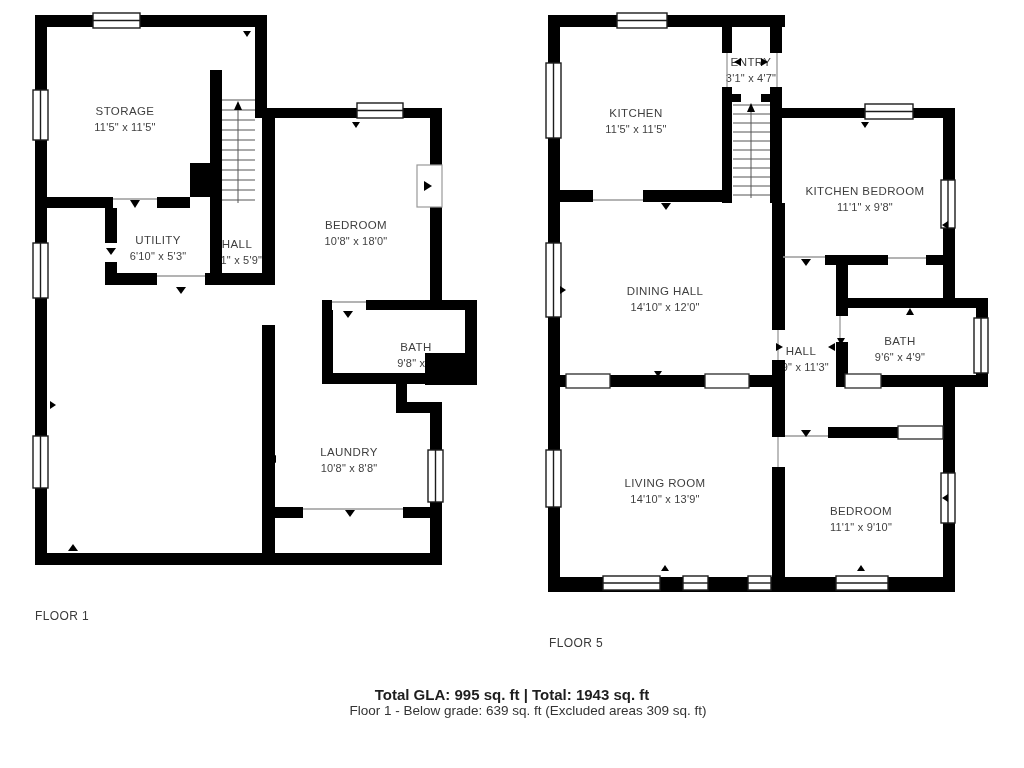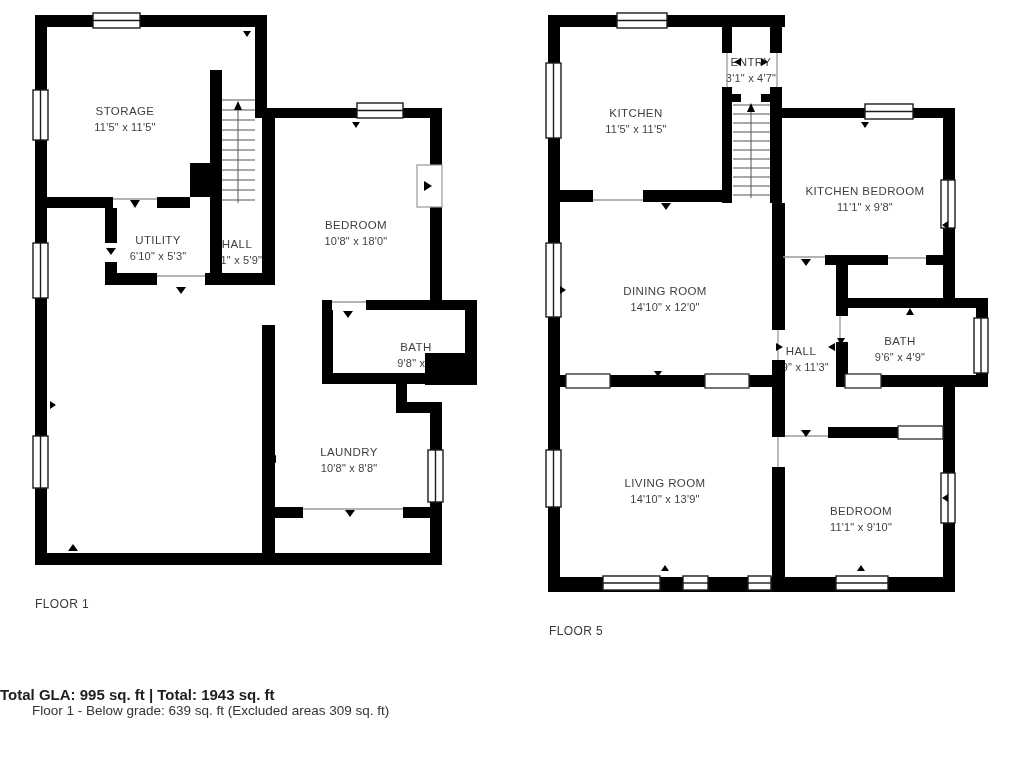--- a/index.html
+++ b/index.html
@@ -4,22 +4,22 @@
 <style>
   html,body{margin:0;padding:0;background:#fff;}
   .canvas{position:relative;width:1024px;height:768px;background:#ffffff;overflow:hidden;
           font-family:"Liberation Sans","DejaVu Sans",sans-serif;}
   .labels-layer{position:absolute;inset:0;z-index:1;}
   .walls-svg{position:absolute;left:0;top:0;z-index:2;pointer-events:none;}
   .room-label{position:absolute;transform:translateX(-50%);text-align:center;white-space:nowrap;
               color:#3f3f3f;z-index:1;}
   .room-label .rname{font-size:11.5px;line-height:16px;letter-spacing:.4px;}
   .room-label .rdims{font-size:11px;line-height:16px;letter-spacing:.2px;}
-  .floor-tag{position:absolute;font-size:12px;color:#3a3a3a;letter-spacing:.4px;z-index:3;}
-  .footer{position:absolute;left:0;top:686px;width:1024px;text-align:left;z-index:3;color:#222;}
+  .floor-tag{position:absolute;font-size:12px;color:#3a3a3a;letter-spacing:.4px;z-index:3;margin-top:12px;}
+  .footer{position:absolute;left:0;top:686px;width:1024px;text-align:center;z-index:3;color:#222;}
   .footer .f1{font-size:15px;font-weight:bold;line-height:17px;color:#1e1e1e;}
   .footer .f2,.footer .f3{font-size:13.5px;line-height:16px;color:#333;margin-left:32px;}
 </style>
 </head>
 <body>
 
 <div class="canvas">
 
   <div class="labels-layer">
 
@@ -54,21 +54,21 @@
     </div>
     <div class="room-label" style="left:751px;top:54px">
       <div class="rname">ENTRY</div>
       <div class="rdims">3'1" x 4'7"</div>
     </div>
     <div class="room-label" style="left:865px;top:183px">
       <div class="rname">KITCHEN BEDROOM</div>
       <div class="rdims">11'1" x 9'8"</div>
     </div>
     <div class="room-label" style="left:665px;top:283px">
-      <div class="rname">DINING ROOM</div>
+      <div class="rname">DINING HALL</div>
       <div class="rdims">14'10" x 12'0"</div>
     </div>
     <div class="room-label" style="left:801px;top:343px">
       <div class="rname">HALL</div>
       <div class="rdims">3'9" x 11'3"</div>
     </div>
     <div class="room-label" style="left:900px;top:333px">
       <div class="rname">BATH</div>
       <div class="rdims">9'6" x 4'9"</div>
     </div>

